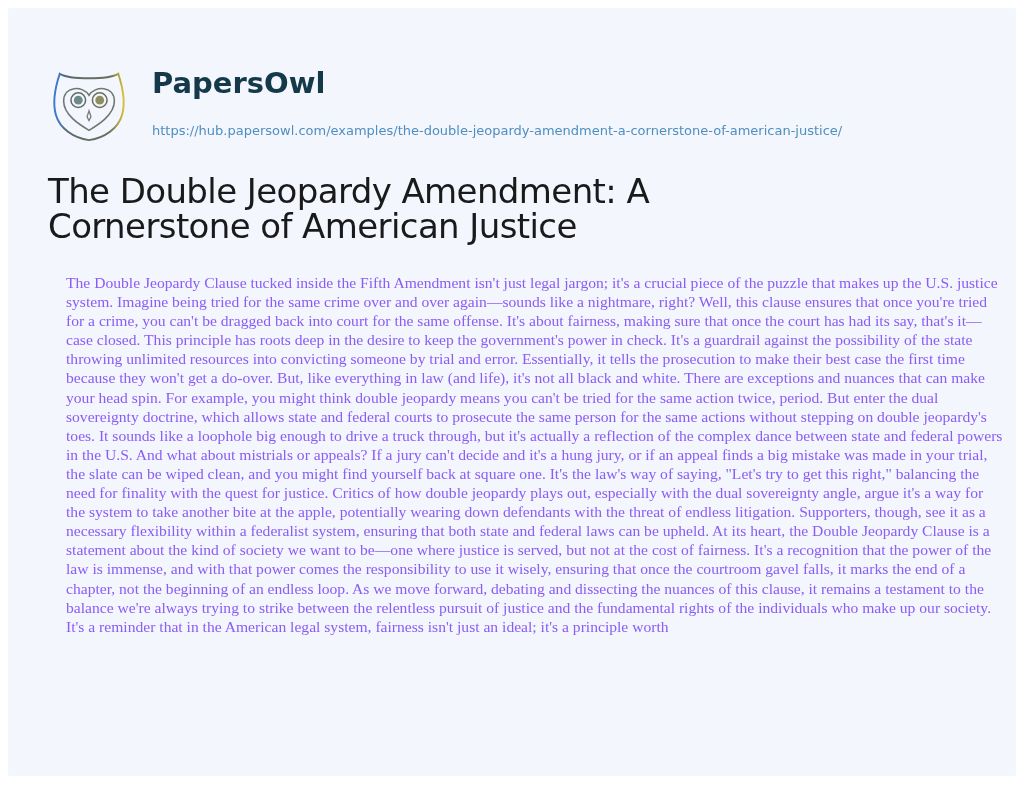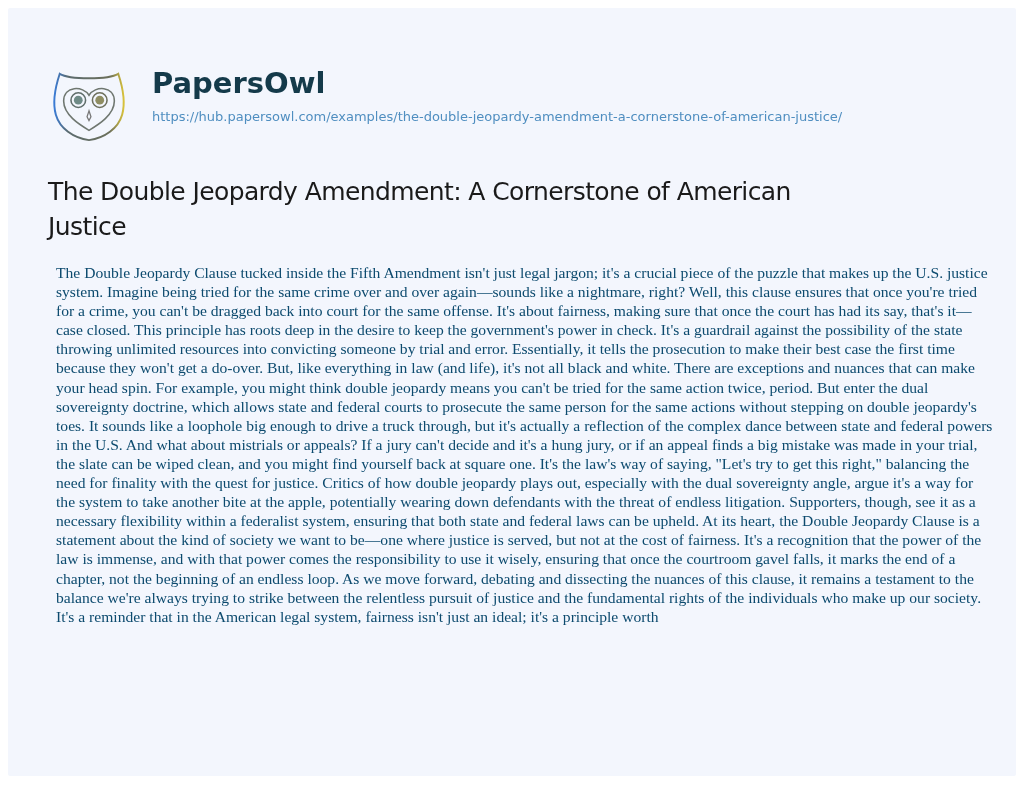--- a/index.html
+++ b/index.html
@@ -28,20 +28,21 @@
     }
     .logo {
       width: 78px;
       height: 78px;
       margin-right: 24px;
       margin-top: 0px;
     }
     .brand-text {
       display: flex;
       flex-direction: column;
+      gap: 14px;
     }
     .brand-name {
       font-family: "DejaVu Sans", sans-serif;
       font-weight: bold;
       font-size: 29px;
       color: #143a4a;
       letter-spacing: 0px;
       line-height: 34px;
       margin-top: 0px;
     }
@@ -53,37 +54,37 @@
       margin-top: 6px;
       width: 760px;
       word-break: break-all;
     }
     .title {
       position: absolute;
       left: 48px;
       top: 174px;
       width: 760px;
       font-family: "DejaVu Sans", sans-serif;
-      font-size: 25px;
+      font-size: 34px;
       font-weight: normal;
       color: #1a1a1a;
       line-height: 35px;
       margin: 0;
       letter-spacing: -0.6px;
     }
     .body-text {
       position: absolute;
       left: 48px;
       top: 255px;
       width: 940px;
       font-family: "Liberation Serif", serif;
       font-size: 15.6px;
       line-height: 19.1px;
-      color: #0c4a6e;
-      margin: 8px;
+      color: #8b5cf6;
+      margin: 18px;
     }
   </style>
 </head>
 <body>
 
 <div class="card"></div>
 
 <div class="brand">
   <svg class="logo" viewBox="0 0 80 80">
     <defs>

